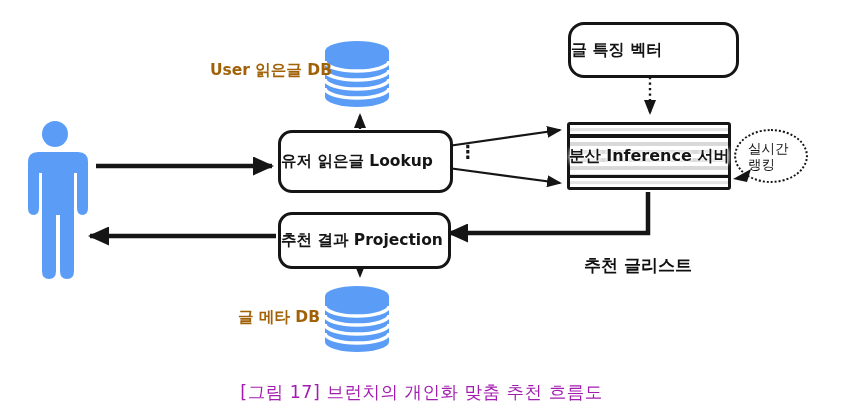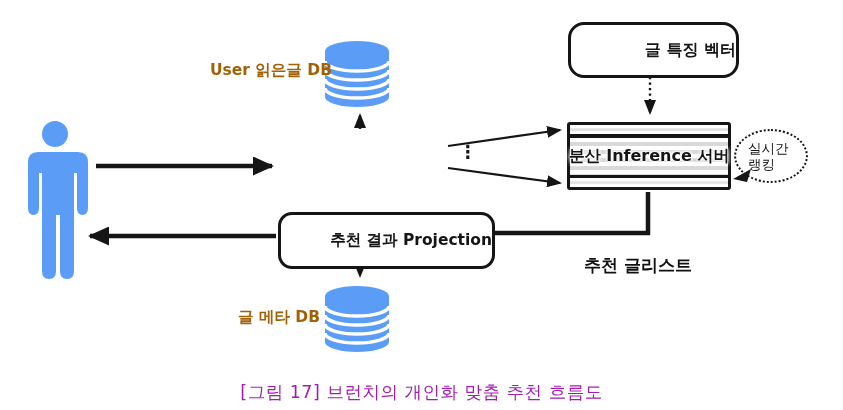--- a/index.html
+++ b/index.html
@@ -3,21 +3,21 @@
 <meta charset="utf-8">
 <style>
   html,body{margin:0;padding:0;background:#fff;}
   .canvas{
     position:relative;width:843px;height:410px;background:#ffffff;
     font-family:"DejaVu Sans","Liberation Sans",sans-serif;overflow:hidden;color:#111;
   }
   svg.overlay{position:absolute;left:0;top:0;width:843px;height:410px;}
   .node-box{
     position:absolute;border:3.5px solid #151515;border-radius:14px;background:#fff;
-    display:flex;align-items:center;justify-content:flex-end;
+    display:flex;align-items:center;justify-content:flex-start;
     font-size:15.5px;font-weight:600;color:#151515;white-space:nowrap;
   }
   .flow-label{
     position:absolute;font-size:17px;font-weight:700;color:#101010;text-align:center;white-space:nowrap;
   }
   .db-label{
     position:absolute;font-size:15.5px;font-weight:700;color:#a16207;text-align:right;white-space:nowrap;
   }
   
   .server-box{
@@ -90,41 +90,44 @@
   <svg class="db-svg" style="left:324px;top:40px;" width="66" height="68" viewBox="0 0 66 68">
     <path d="M1,11 a32,10 0 0 1 64,0 v46 a32,10 0 0 1 -64,0 z" fill="#5B9DF6"></path>
     <path d="M1,21 a32,10 0 0 0 64,0 M1,30 a32,10 0 0 0 64,0 M1,39 a32,10 0 0 0 64,0 M1,48 a32,10 0 0 0 64,0" stroke="#ffffff" stroke-width="3.5" fill="none"></path>
   </svg>
 
   <svg class="db-svg" style="left:324px;top:285px;" width="66" height="68" viewBox="0 0 66 68">
     <path d="M1,11 a32,10 0 0 1 64,0 v46 a32,10 0 0 1 -64,0 z" fill="#5B9DF6"></path>
     <path d="M1,21 a32,10 0 0 0 64,0 M1,30 a32,10 0 0 0 64,0 M1,39 a32,10 0 0 0 64,0 M1,48 a32,10 0 0 0 64,0" stroke="#ffffff" stroke-width="3.5" fill="none"></path>
   </svg>
 
+  <div class="node-box" style="left:278px;top:130px;width:169px;height:57px;">
+    <span>유저 읽은글 Lookup</span>
+  </div>
 
   <div class="node-box" style="left:568px;top:22px;width:165px;height:50px;border-radius:16px;font-weight:700;font-size:16px;">
     <span>글 특징 벡터</span>
   </div>
 
   <div class="server-box">
     <div class="server-strip"></div>
     <div class="server-sep"></div>
     <div class="server-mid">
       <span>분산 Inference 서버</span>
     </div>
     <div class="server-sep"></div>
     <div class="server-strip"></div>
   </div>
 
   <div class="ranking-ellipse">
     <span>실시간</span>
     <span>랭킹</span>
   </div>
 
-  <div class="node-box" style="left:278px;top:212px;width:167px;height:51px;padding-left:44px;">
+  <div class="node-box" style="left:278px;top:212px;width:167px;height:51px;">
     <span>추천 결과 Projection</span>
   </div>
 
 
 
   <div class="flow-label" style="left:558px;top:254px;width:160px;">추천 글리스트</div>
 
   <div class="ellipsis-dots">⋮</div>
 
   <div class="db-label" style="left:210px;top:60px;width:110px;">User 읽은글 DB</div>

